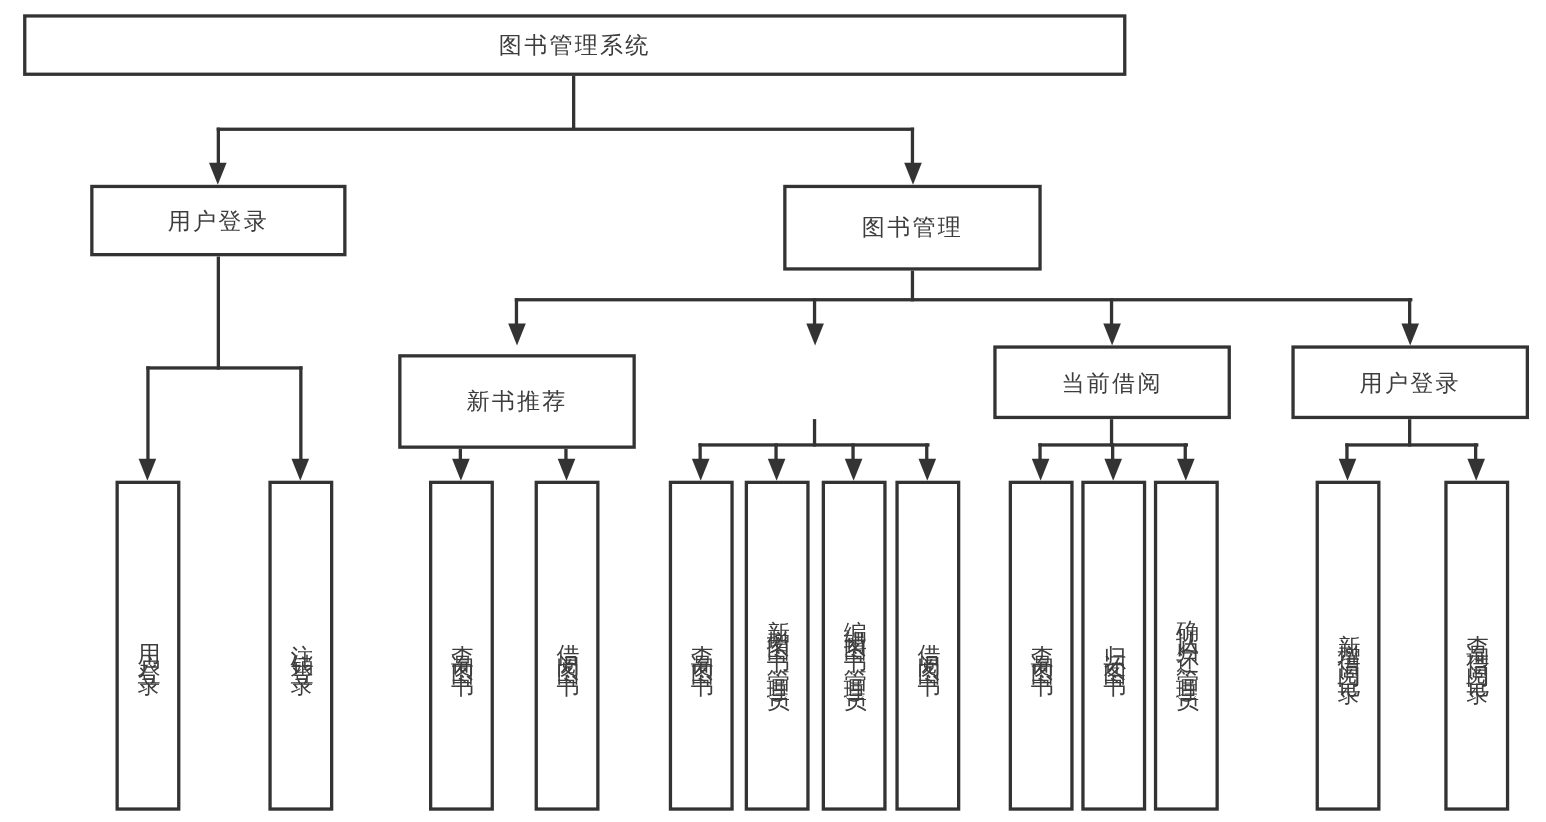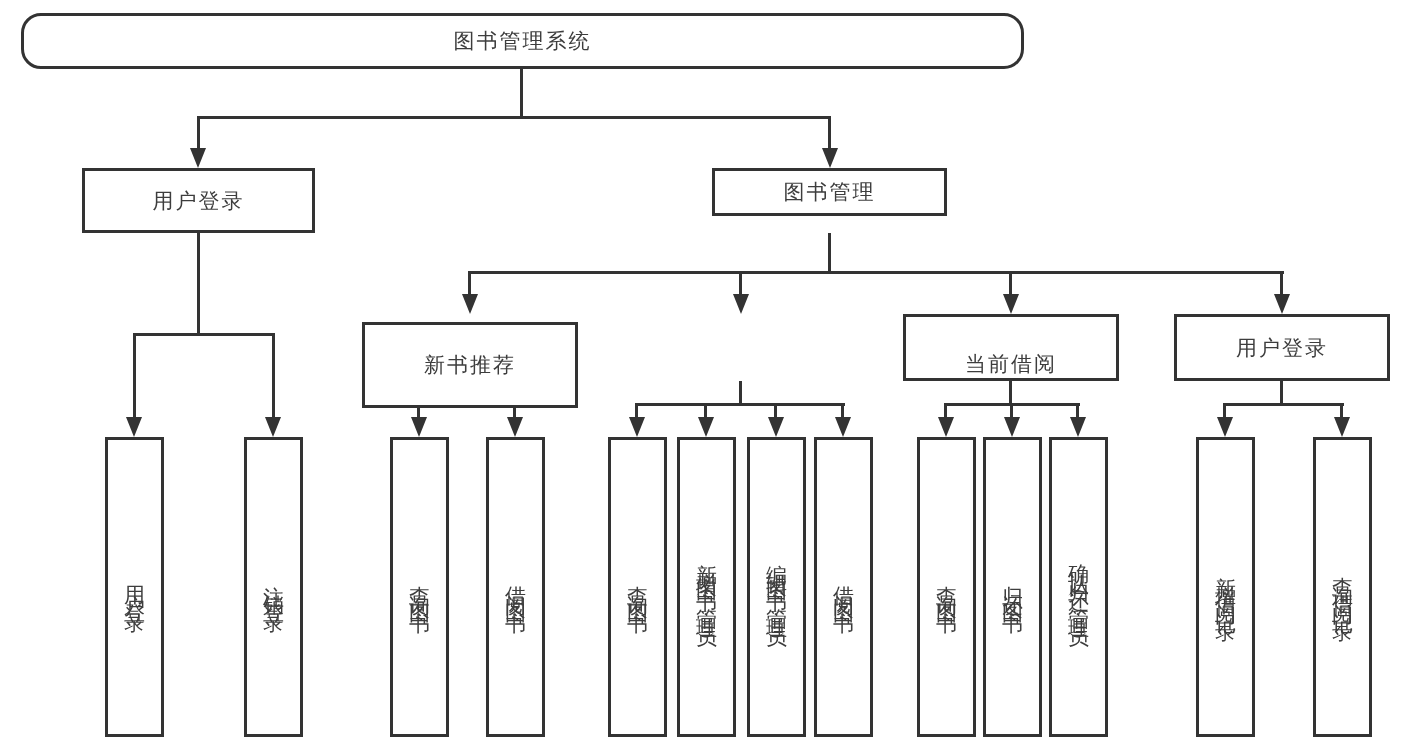--- a/index.html
+++ b/index.html
@@ -63,35 +63,35 @@
     color: #9e9ea0;
     white-space: nowrap;
     z-index: 6;
   }
 </style>
 </head>
 <body>
 
 <div id="canvas">
 
-  <div class="hbox" style="left:21px; top:13px; width:1003px; height:56px;border-radius:20px;">
+  <div class="hbox" style="left:21px; top:13px; width:1003px; height:56px;">
     <span>图书管理系统</span>
   </div>
 
   <div class="vline" style="left:520px; top:69px; height:49px;"></div>
   <div class="hline" style="left:197px; top:116px; width:634px;"></div>
   <div class="vline" style="left:197px; top:116px; height:34px;"></div>
   <div class="arrow" style="left:190px; top:148px;"></div>
   <div class="vline" style="left:828px; top:116px; height:34px;"></div>
   <div class="arrow" style="left:822px; top:148px;"></div>
 
   <div class="hbox" style="left:82px; top:168px; width:233px; height:65px;">
     <span>用户登录</span>
   </div>
-  <div class="hbox" style="left:712px; top:168px; width:235px; height:48px;">
+  <div class="hbox" style="left:712px; top:168px; width:235px; height:78px;">
     <span>图书管理</span>
   </div>
 
   <div class="vline" style="left:197px; top:233px; height:103px;"></div>
   <div class="hline" style="left:133px; top:333px; width:142px;"></div>
   <div class="vline" style="left:133px; top:333px; height:86px;"></div>
   <div class="arrow" style="left:126px; top:417px;"></div>
   <div class="vline" style="left:272px; top:333px; height:86px;"></div>
   <div class="arrow" style="left:265px; top:417px;"></div>
 
@@ -102,21 +102,21 @@
   <div class="vline" style="left:739px; top:271px; height:25px;"></div>
   <div class="arrow" style="left:733px; top:294px;"></div>
   <div class="vline" style="left:1009px; top:271px; height:25px;"></div>
   <div class="arrow" style="left:1003px; top:294px;"></div>
   <div class="vline" style="left:1280px; top:271px; height:25px;"></div>
   <div class="arrow" style="left:1274px; top:294px;"></div>
 
   <div class="hbox" style="left:362px; top:322px; width:216px; height:86px;">
     <span>新书推荐</span>
   </div>
-  <div class="hbox" style="left:903px; top:314px; width:216px; height:67px;align-items:flex-end;">
+  <div class="hbox" style="left:903px; top:314px; width:216px; height:67px;">
     <span>当前借阅</span>
   </div>
   <div class="hbox" style="left:1174px; top:314px; width:216px; height:67px;">
     <span>用户登录</span>
   </div>
 
   <div class="vline" style="left:468px; top:381px; height:25px;"></div>
   <div class="vline" style="left:739px; top:381px; height:25px;"></div>
   <div class="vline" style="left:1009px; top:381px; height:25px;"></div>
   <div class="vline" style="left:1280px; top:381px; height:25px;"></div>

